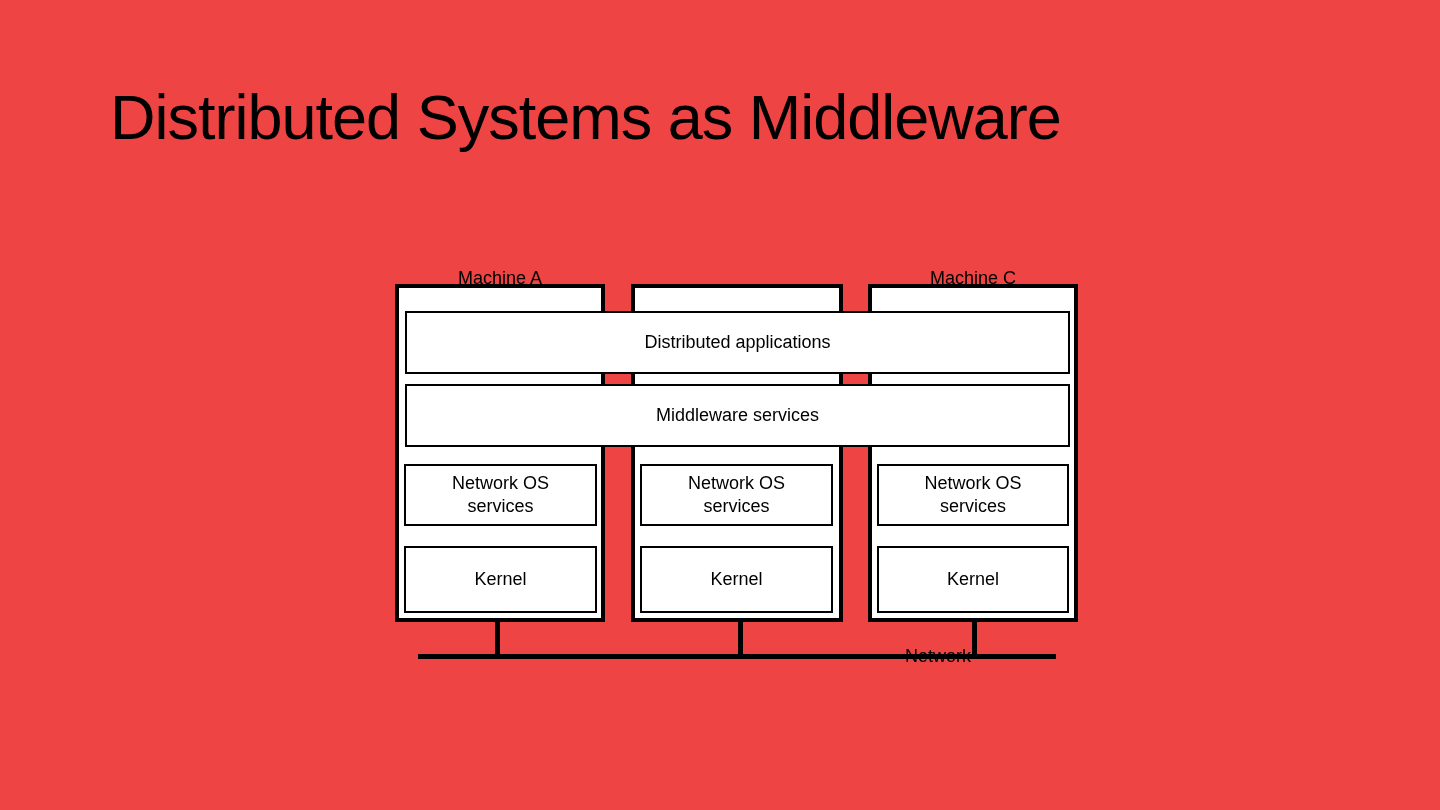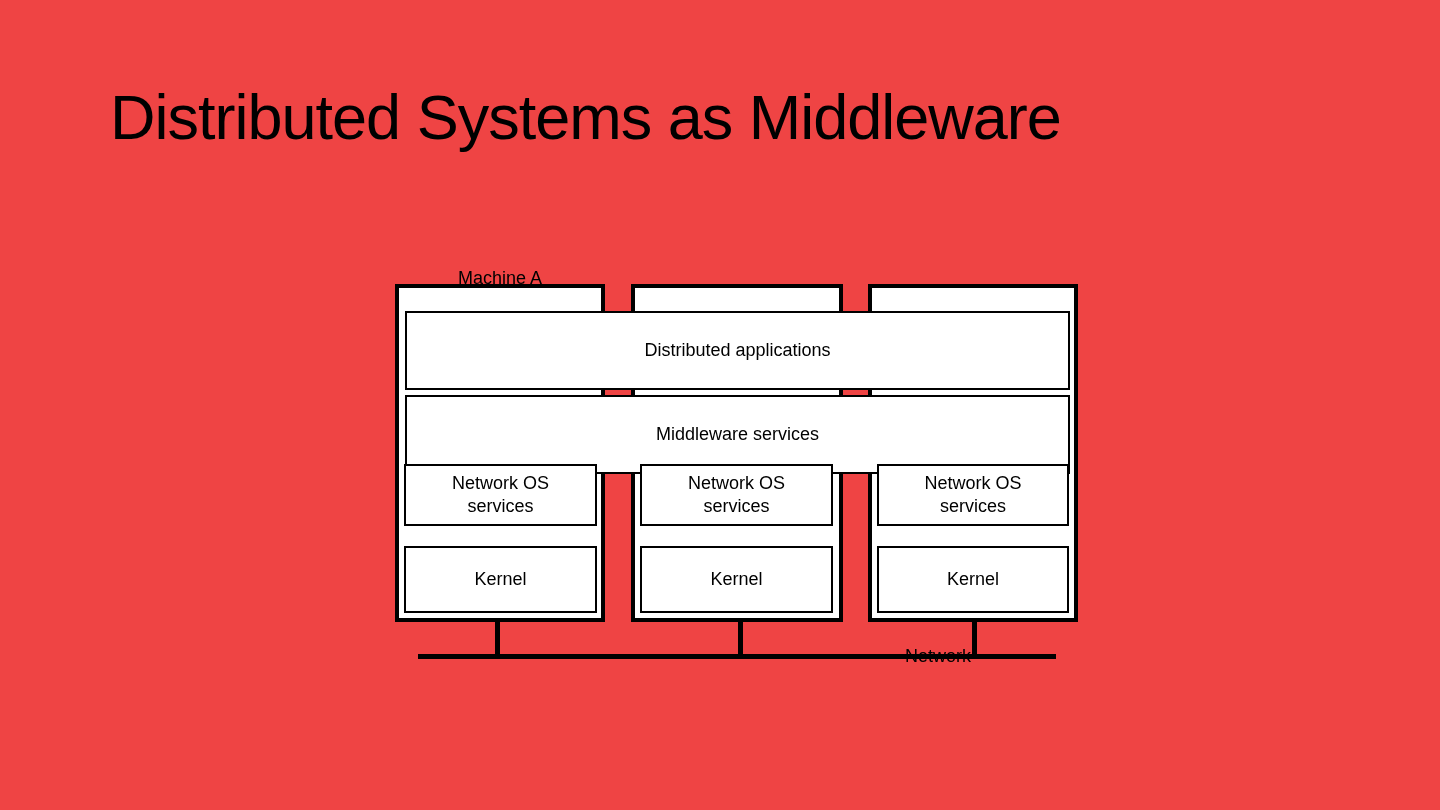--- a/index.html
+++ b/index.html
@@ -62,25 +62,25 @@
     align-items: center;
     justify-content: center;
     text-align: center;
     font-size: 18px;
     line-height: 23px;
     color: #000000;
   }
   .span-box {
     left: 405px;
     width: 665px;
-    height: 79px;
+    height: 63px;
     z-index: 2;
   }
   .distributed-box { top: 311px; }
-  .middleware-box  { top: 395px; }
+  .middleware-box  { top: 384px; }
   .nos-box {
     top: 464px;
     height: 62px;
     z-index: 3;
   }
   .kernel-box {
     top: 546px;
     height: 67px;
     z-index: 3;
     text-align: right;
@@ -118,20 +118,21 @@
 </head>
 <body>
 
 <div class="slide">
 
   <div class="slide-title">Distributed Systems as Middleware</div>
 
   <div class="diagram">
 
     <div class="machine-label" style="left:395px;width:210px;">Machine A</div>
+    <div class="machine-label" style="left:868px;width:210px;">Machine C</div>
 
     <div class="machine-box" style="left:395px;width:210px;"></div>
     <div class="machine-box" style="left:631px;width:212px;"></div>
     <div class="machine-box" style="left:868px;width:210px;"></div>
 
     <div class="layer-box span-box distributed-box">
       <span>Distributed applications</span>
     </div>
     <div class="layer-box span-box middleware-box">
       <span>Middleware services</span>

